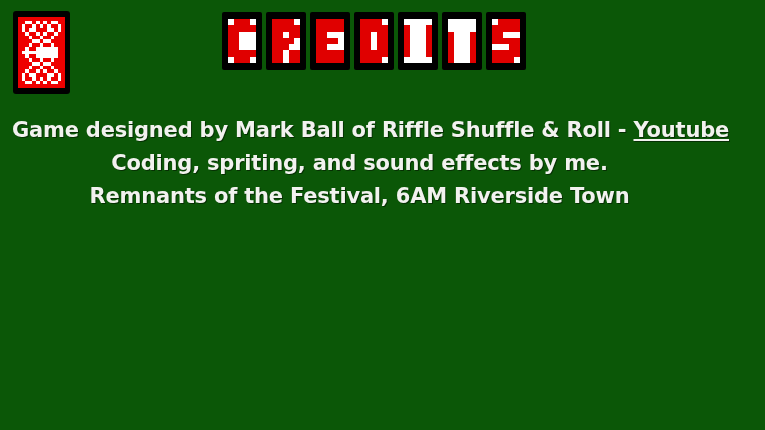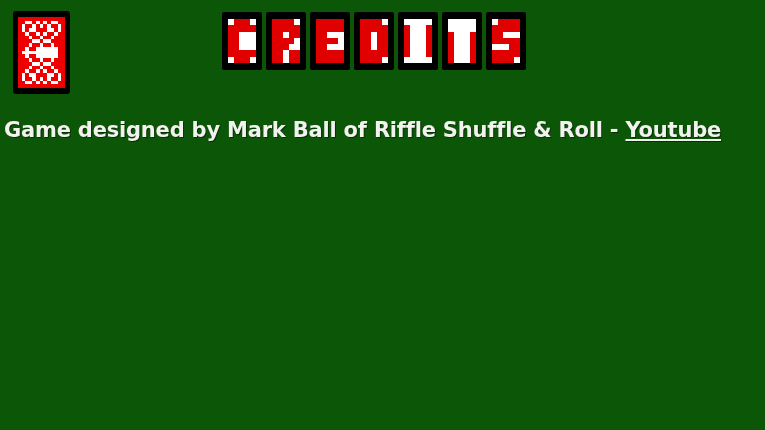--- a/index.html
+++ b/index.html
@@ -68,21 +68,21 @@
   .title-letter .glyph {
     display: block;
     width: 100%;
     height: 100%;
   }
   .title-letter svg { display:block; width:100%; height:100%; }
 
   
   #credits-text {
     position: absolute;
-    left: 4px;
+    left: 12px;
     top: 114px;
     width: 695px;
     text-align: center;
     color: #f2f2ef;
     font-family: "DejaVu Sans", sans-serif;
     font-weight: bold;
     font-size: 21px;
     line-height: 33px;
     letter-spacing: -0.2px;
     text-shadow: 1px 1px 0 rgba(0,0,0,0.45);
@@ -415,15 +415,17 @@
           <rect x="0" y="6" width="1" height="1" fill="#e00000"></rect>
           <rect x="1" y="6" width="1" height="1" fill="#e00000"></rect>
           <rect x="2" y="6" width="1" height="1" fill="#e00000"></rect>
           <rect x="3" y="6" width="1" height="1" fill="#e00000"></rect>
         </svg>
       </div>
     </div>
 
   <div id="credits-text" style="color: rgb(242, 242, 239);">
       <div class="credit-line"><span>Game designed by Mark Ball of Riffle Shuffle &amp; Roll - </span><span class="link">Youtube</span></div>
+      <div class="credit-line"><span>Coding, spriting, and sound effects by me.</span></div>
+      <div class="credit-line"><span>Remnants of the Festival, 6AM Riverside Town</span></div>
     </div>
 
 </div>
 
 </body></html>

